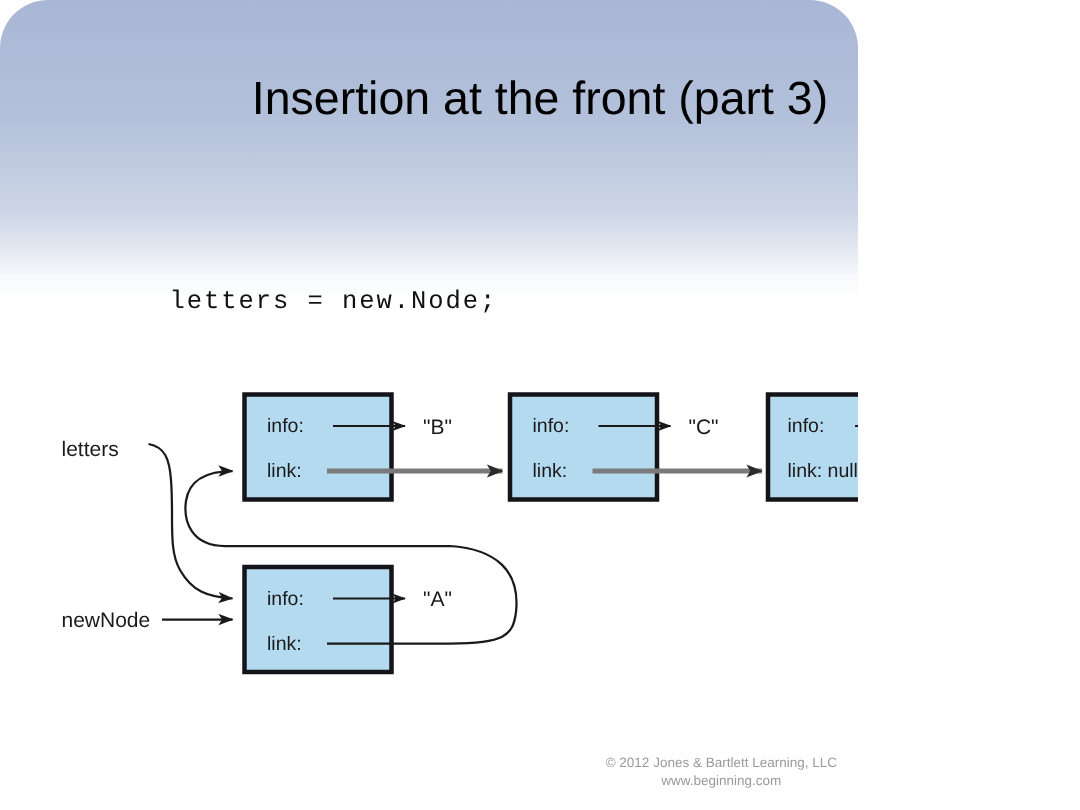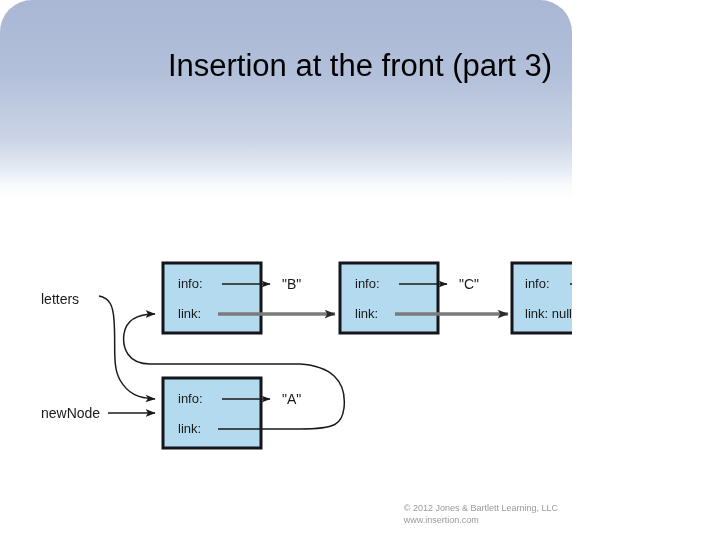--- a/index.html
+++ b/index.html
@@ -63,21 +63,21 @@
     left: 0;
     top: 248px;
     width: 720px;
     height: 220px;
     text-align: right;
   }
   #footer {
     position: absolute;
     right: 14px;
     bottom: 14px;
-    text-align: left;
+    text-align: center;
     font-size: 9px;
     line-height: 12px;
     color: #9a9a9a;
   }
   .node-label {
     font-family: "Liberation Sans", sans-serif;
     font-size: 13px;
     fill: #1a1a1a;
   }
   .side-label {
@@ -92,20 +92,21 @@
   }
 </style>
 </head>
 <body>
 
 <div id="slide">
 
   <div id="slide-title">Insertion at the front (part 3)</div>
 
 
+  <div id="code-line">letters = new.Node;</div>
 
   <div id="diagram">
     <svg width="720" height="220" viewBox="0 0 720 220">
       <defs>
         <marker id="arrThinBlack" markerWidth="9" markerHeight="7" refX="8.4" refY="3.5" orient="auto" markerUnits="userSpaceOnUse">
           <path d="M0,0.2 L9,3.5 L0,6.8 L2.2,3.5 Z" fill="#1a1a1a"></path>
         </marker>
         <marker id="arrThickGray" markerWidth="11" markerHeight="9" refX="10.4" refY="4.5" orient="auto" markerUnits="userSpaceOnUse">
           <path d="M0,0.2 L11,4.5 L0,8.8 L2.6,4.5 Z" fill="#2b2b2b"></path>
         </marker>
@@ -157,16 +158,16 @@
                C116,98 112,118 120,132
                C128,146 138,150 155,151" fill="none" stroke="#1a1a1a" stroke-width="1.5" marker-end="url(#arrPtr)"></path>
 
       <text class="side-label" x="41" y="170">newNode</text>
       <line x1="108" y1="165" x2="155" y2="165" stroke="#1a1a1a" stroke-width="1.5" marker-end="url(#arrPtr)"></line>
     </svg>
   </div>
 
   <div id="footer">
     <div>© 2012 Jones &amp; Bartlett Learning, LLC</div>
-    <div>www.insertion.com</div>
+    <div>www.beginning.com</div>
   </div>
 
 </div>
 
 </body></html>

